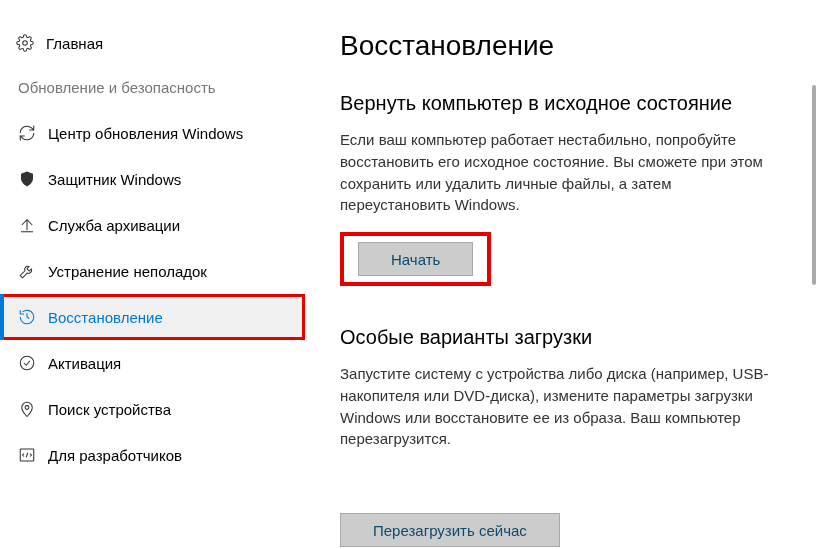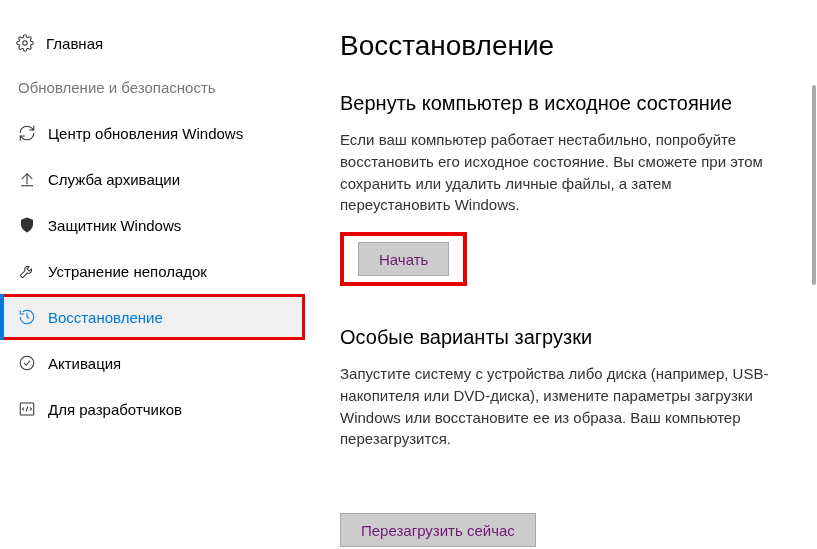--- a/index.html
+++ b/index.html
@@ -128,25 +128,25 @@
       margin-bottom: 14px;
     }
     .section-text {
       font-size: 15px;
       color: #333;
       line-height: 1.45;
       margin-bottom: 16px;
     }
     .btn {
       height: 34px;
-      padding: 0 20px;
+      padding: 0 32px;
       background: #ccc;
       border: 1px solid #aaa;
       font-size: 15px;
-      color: #701a75;
+      color: #0c4a6e;
       cursor: pointer;
       display: inline-flex;
       align-items: center;
     }
     .btn-highlight {
       display: inline-block;
       border: 4px solid #e60000;
       padding: 6px 14px;
       margin-bottom: 40px;
     }
@@ -188,38 +188,38 @@
             <path d="M21 2v6h-6"></path>
             <path d="M3 12a9 9 0 0 1 15-6.7L21 8"></path>
             <path d="M3 22v-6h6"></path>
             <path d="M21 12a9 9 0 0 1-15 6.7L3 16"></path>
           </svg>
       </span>
       <span class="label">Центр обновления Windows</span>
     </div>
     <div class="nav-item">
       <span class="icon-wrap">
+        <svg class="icon" viewBox="0 0 24 24" style="fill:#333;stroke:none;">
+            <path d="M12 2 L20 5 V11 C20 16 16 20 12 22 C8 20 4 16 4 11 V5 Z"></path>
+          </svg>
+      </span>
+      <span class="label">Защитник Windows</span>
+    </div>
+    <div class="nav-item">
+      <span class="icon-wrap">
         <svg class="icon" viewBox="0 0 24 24">
             <path d="M12 19V5"></path>
             <path d="M5 12l7-7 7 7"></path>
             <line x1="4" y1="21" x2="20" y2="21"></line>
           </svg>
       </span>
       <span class="label">Служба архивации</span>
     </div>
     <div class="nav-item">
       <span class="icon-wrap">
-        <svg class="icon" viewBox="0 0 24 24" style="fill:#333;stroke:none;">
-            <path d="M12 2 L20 5 V11 C20 16 16 20 12 22 C8 20 4 16 4 11 V5 Z"></path>
-          </svg>
-      </span>
-      <span class="label">Защитник Windows</span>
-    </div>
-    <div class="nav-item">
-      <span class="icon-wrap">
         <svg class="icon" viewBox="0 0 24 24">
             <path d="M14.7 6.3a4 4 0 0 0-5.4 5.4L3 18l3 3 6.3-6.3a4 4 0 0 0 5.4-5.4L15 12l-3-3 2.7-2.7z"></path>
           </svg>
       </span>
       <span class="label">Устранение неполадок</span>
     </div>
     <div class="nav-item selected highlighted">
       <span class="icon-wrap">
         <svg class="icon" viewBox="0 0 24 24">
             <path d="M3 12a9 9 0 1 0 3-6.7"></path>
@@ -230,20 +230,29 @@
       <span class="label">Восстановление</span>
     </div>
     <div class="nav-item">
       <span class="icon-wrap">
         <svg class="icon" viewBox="0 0 24 24">
             <circle cx="12" cy="12" r="9"></circle>
             <polyline points="8 12 11 15 16 9"></polyline>
           </svg>
       </span>
       <span class="label">Активация</span>
+    </div>
+    <div class="nav-item">
+      <span class="icon-wrap">
+        <svg class="icon" viewBox="0 0 24 24">
+            <path d="M12 22s7-7 7-12a7 7 0 1 0-14 0c0 5 7 12 7 12z"></path>
+            <circle cx="12" cy="10" r="2.5"></circle>
+          </svg>
+      </span>
+      <span class="label">Поиск устройства</span>
     </div>
     <div class="nav-item">
       <span class="icon-wrap">
         <svg class="icon" viewBox="0 0 24 24">
             <rect x="3" y="4" width="18" height="16" rx="1"></rect>
             <polyline points="8 10 6 12 8 14"></polyline>
             <polyline points="16 10 18 12 16 14"></polyline>
             <line x1="13" y1="9" x2="11" y2="15"></line>
           </svg>
       </span>

